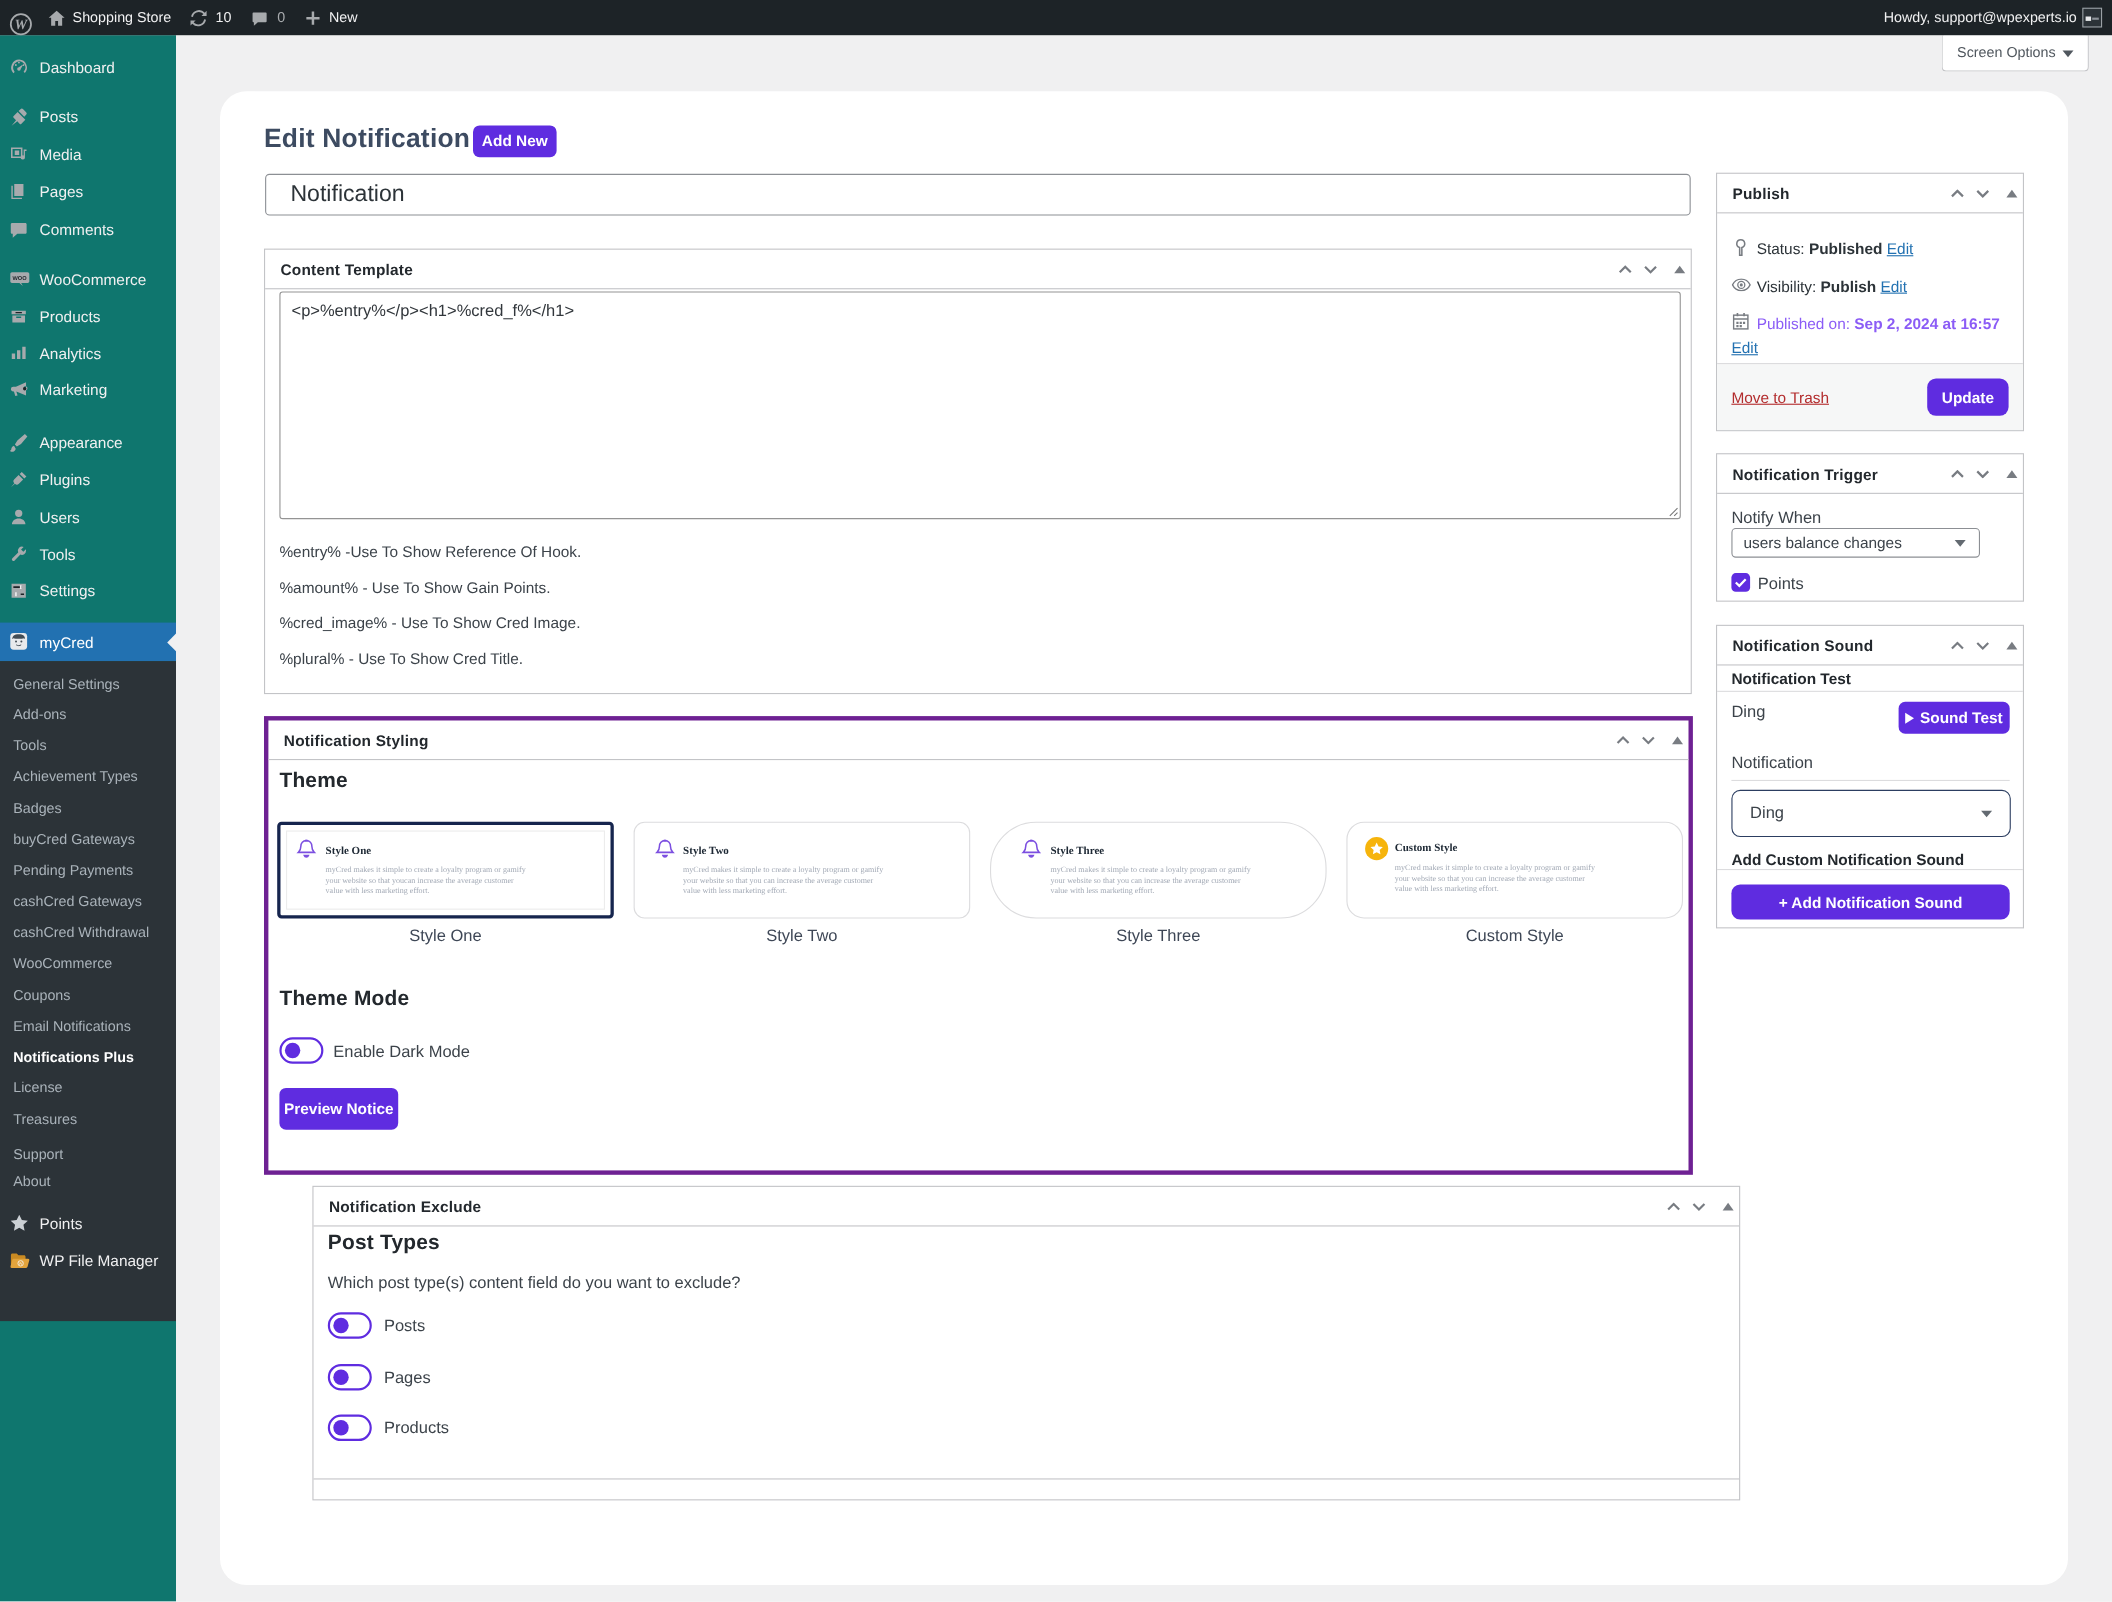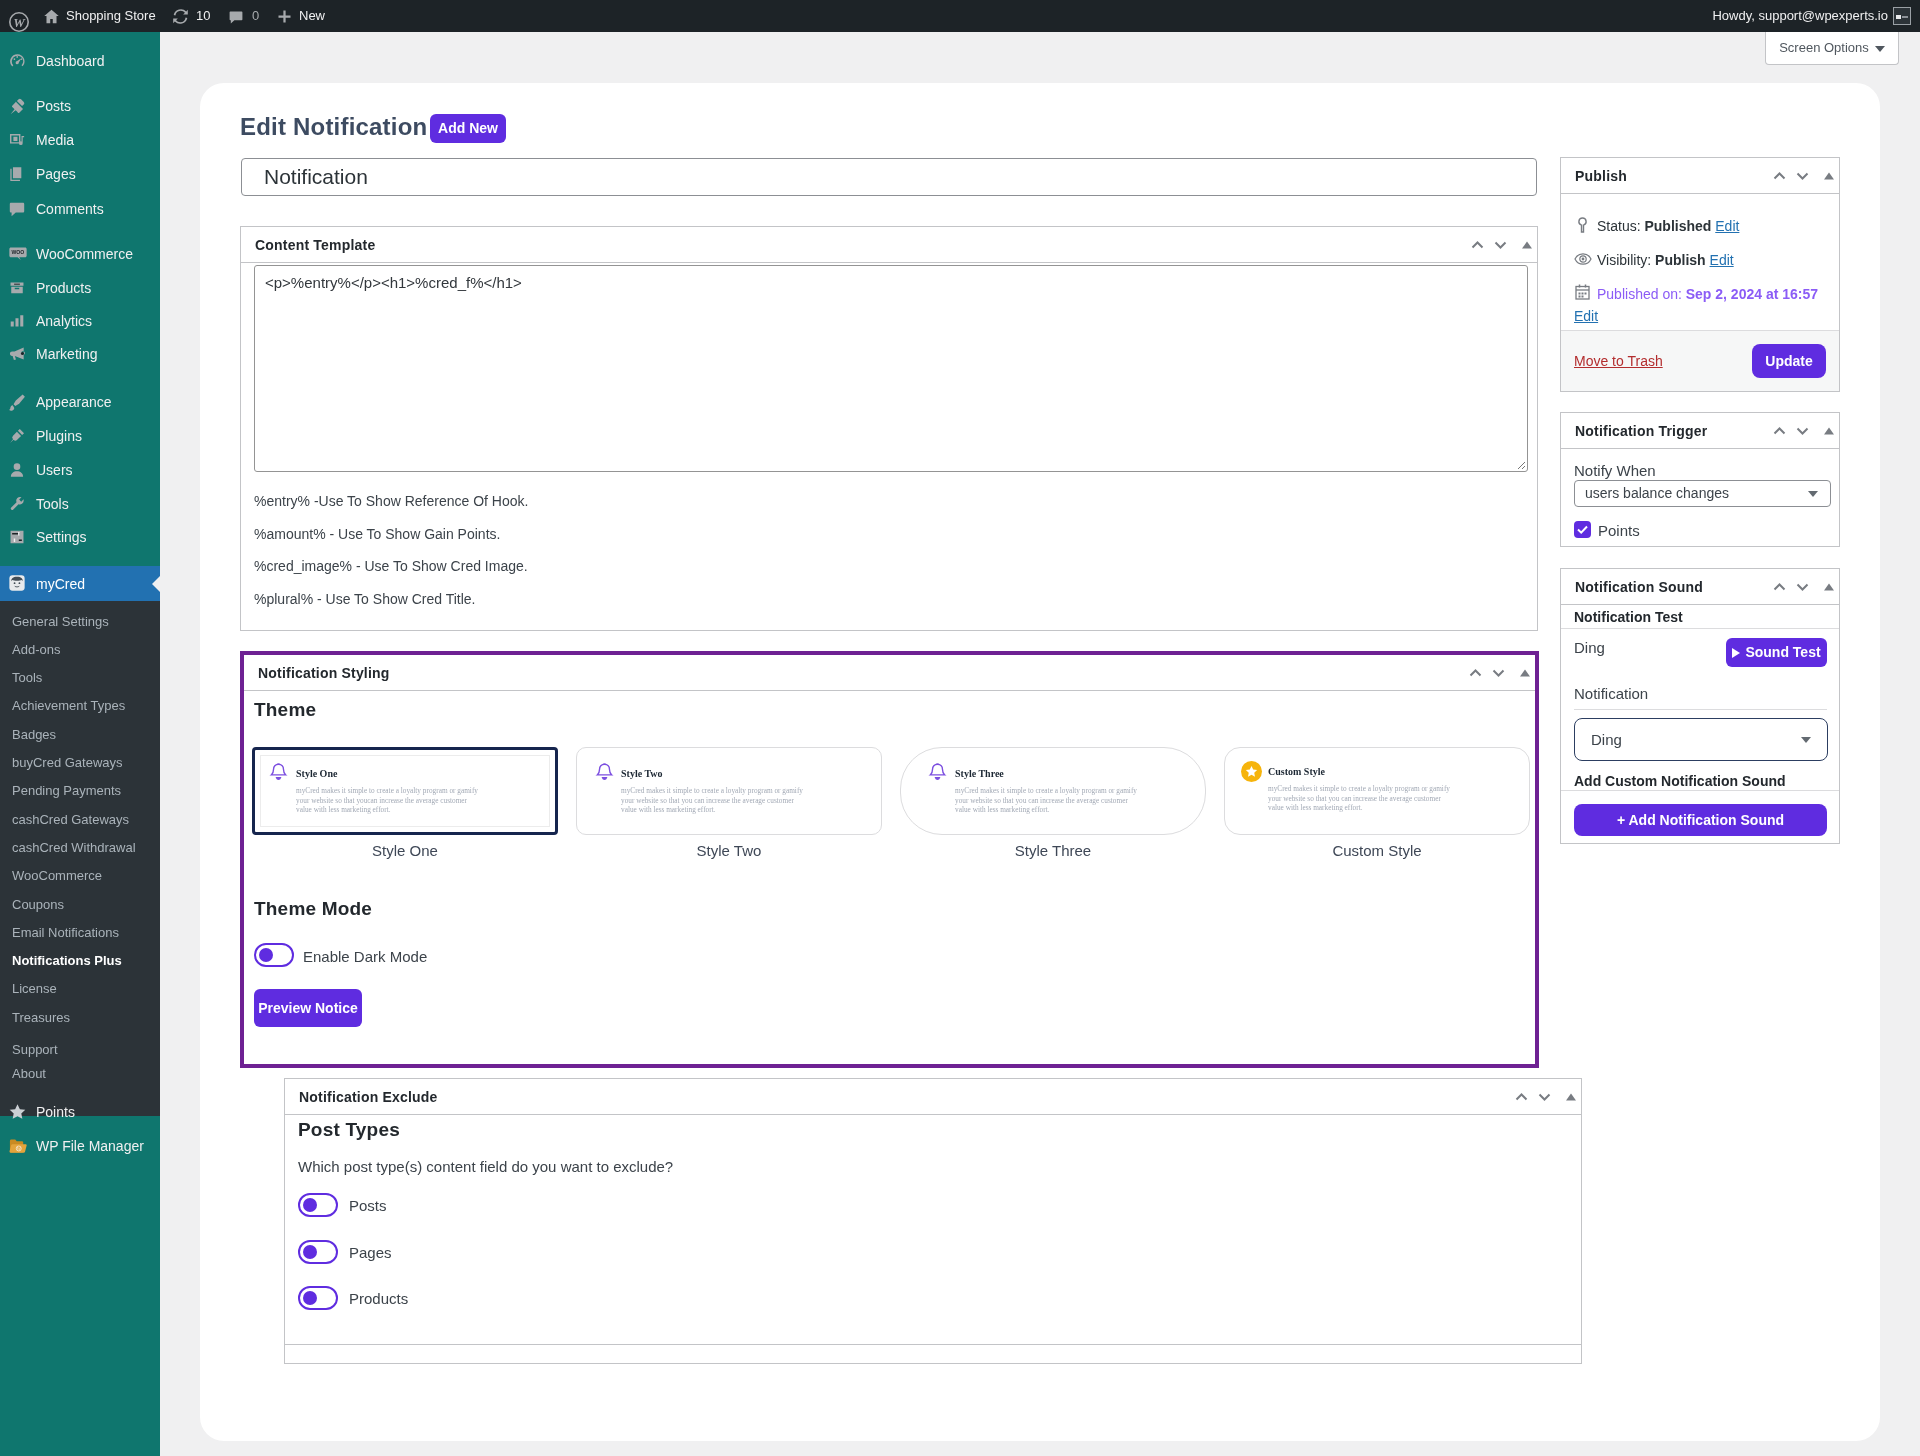--- a/index.html
+++ b/index.html
@@ -8,21 +8,21 @@
 
 #adminbar { left:0; top:0; width:1920px; height:32px; background:#1d2327; color:#f0f0f1; font-size:13px; z-index:50; }
 #adminbar .itm { position:absolute; top:0; height:32px; line-height:32px; white-space:nowrap; }
 #adminbar svg { vertical-align:middle; }
 .ab-dim { color:#a7aaad; }
 
 #sidebar { left:0; top:32px; width:160px; height:1424px; background:#0f766e; z-index:40; }
 .mi { position:absolute; left:0; width:160px; height:34px; color:#f0f0f1; font-size:14px; }
 .mi .txt { position:absolute; left:36px; top:50%; transform:translateY(-50%); }
 .mi svg, .mi .ibx { position:absolute; left:8px; top:50%; transform:translateY(-50%); }
-#submenu { position:absolute; left:0; top:569px; width:160px; height:515px; background:#2c3338;padding-left:28px; }
+#submenu { position:absolute; left:0; top:569px; width:160px; height:600px; background:#2c3338;padding-left:28px; }
 #mycred-item { position:absolute; left:0; top:534px; width:160px; height:35px; background:#2271b1; color:#fff; font-size:14px; }
 #mycred-item .arrow { position:absolute; right:0; top:50%; transform:translateY(-50%); width:0; height:0; border-top:8px solid transparent; border-bottom:8px solid transparent; border-right:8px solid #f0f0f1; }
 .smi { position:absolute; left:12px; width:148px; height:28.3px; line-height:28.3px; color:#aab3ba; font-size:13px; white-space:nowrap; }
 .smi.cur { color:#fff; font-weight:bold; }
 
 #screenopts { left:1765px; top:32px; width:134px; height:33px; background:#fff; border:1px solid #c3c4c7; border-top:none; border-radius:0 0 4px 4px; color:#50575e; font-size:13px; text-align:center; line-height:32px; z-index:45; }
 #screenopts .tri { display:inline-block; width:0; height:0; border-left:5px solid transparent; border-right:5px solid transparent; border-top:6px solid #50575e; margin-left:6px; vertical-align:middle; }
 
 #card { left:200px; top:83px; width:1680px; height:1358px; background:#fff; border-radius:24px; z-index:10; }
 
@@ -385,21 +385,21 @@
       <span class="ptitle">Notification Trigger</span>
     <svg class="harr chev" style="left:212px;" viewBox="0 0 13 8">
         <path d="M1.5 6.5 6.5 1.5 11.5 6.5" stroke="#787c82" stroke-width="2" fill="none"></path>
       </svg>
     <svg class="harr chev" style="left:235px;" viewBox="0 0 13 8">
         <path d="M1.5 1.5 6.5 6.5 11.5 1.5" stroke="#787c82" stroke-width="2" fill="none"></path>
       </svg>
     <div class="harr tri-up" style="left:263px;"></div>
   </div>
   <div style="position:absolute;left:13px;top:49px;font-size:15px;color:#3c434a;">Notify When</div>
-  <div style="position:absolute;left:13px;top:67px;width:257px;height:27px;border:1px solid #8c8f94;border-radius:4px;font-size:14px;color:#3c434a;line-height:25px;padding-left:10px;">users balance changes
+  <div style="position:absolute;left:13px;top:67px;width:226px;height:27px;border:1px solid #8c8f94;border-radius:4px;font-size:14px;color:#3c434a;line-height:25px;padding-left:10px;">users balance changes
     <div class="sel-arrow" style="right:12px;top:10px;"></div>
   </div>
   <div style="position:absolute;left:13px;top:108px;width:17px;height:17px;background:#5f2ce0;border-radius:4px;">
     <svg width="17" height="17" viewBox="0 0 17 17">
         <path d="M4 8.5 7.2 11.6 13 5.5" stroke="#fff" stroke-width="2" fill="none"></path>
       </svg>
   </div>
   <div style="position:absolute;left:37px;top:109px;font-size:15px;color:#3c434a;">Points</div>
 </div>
 

